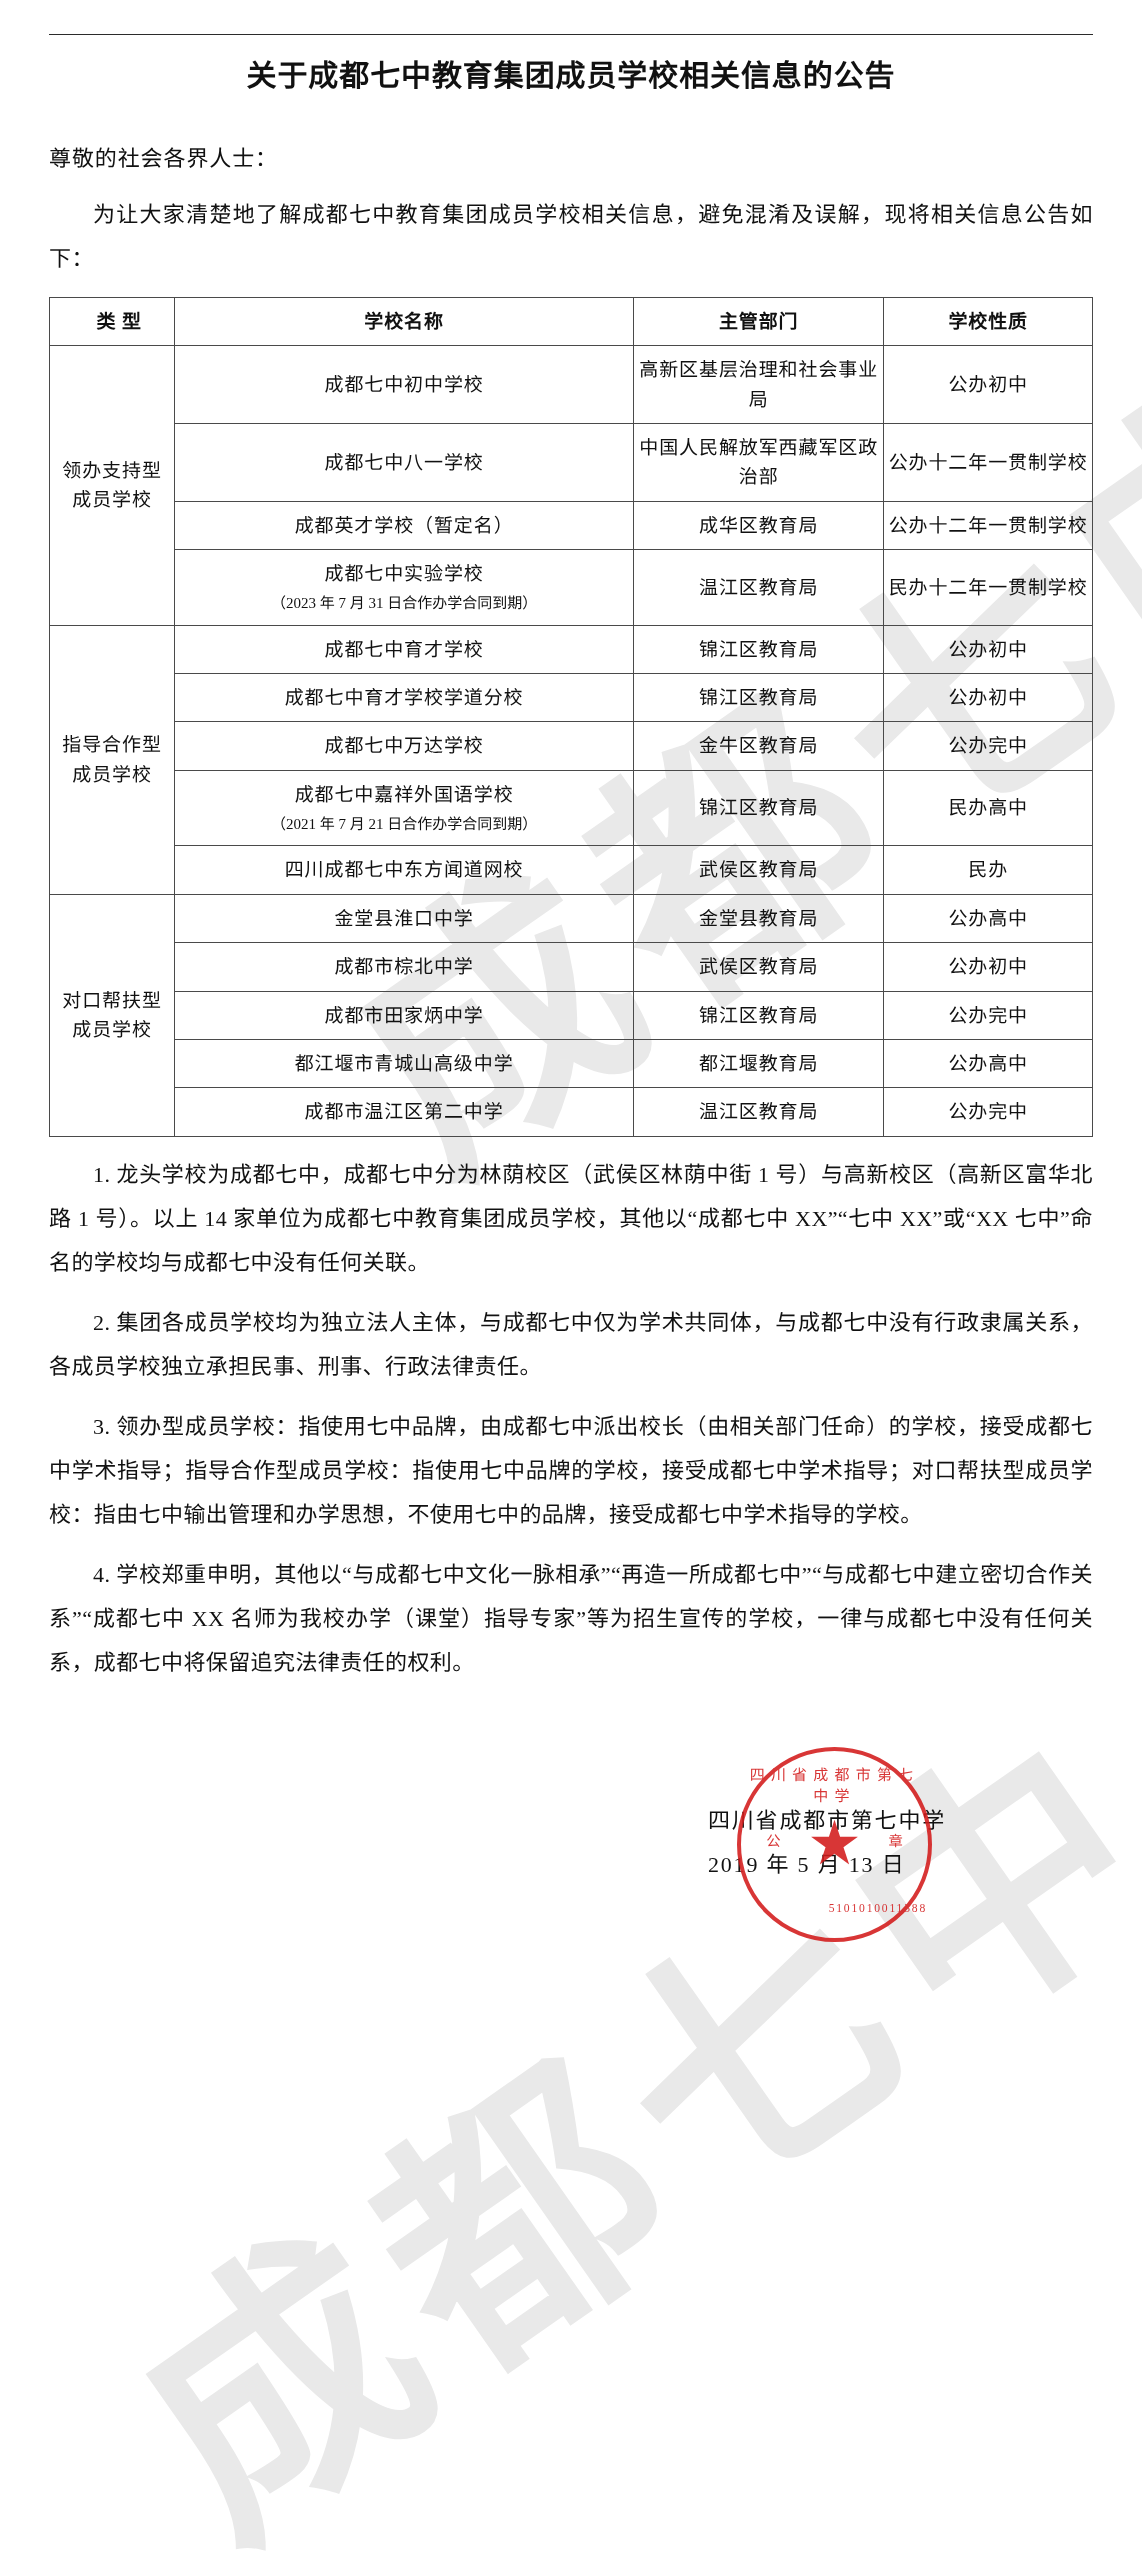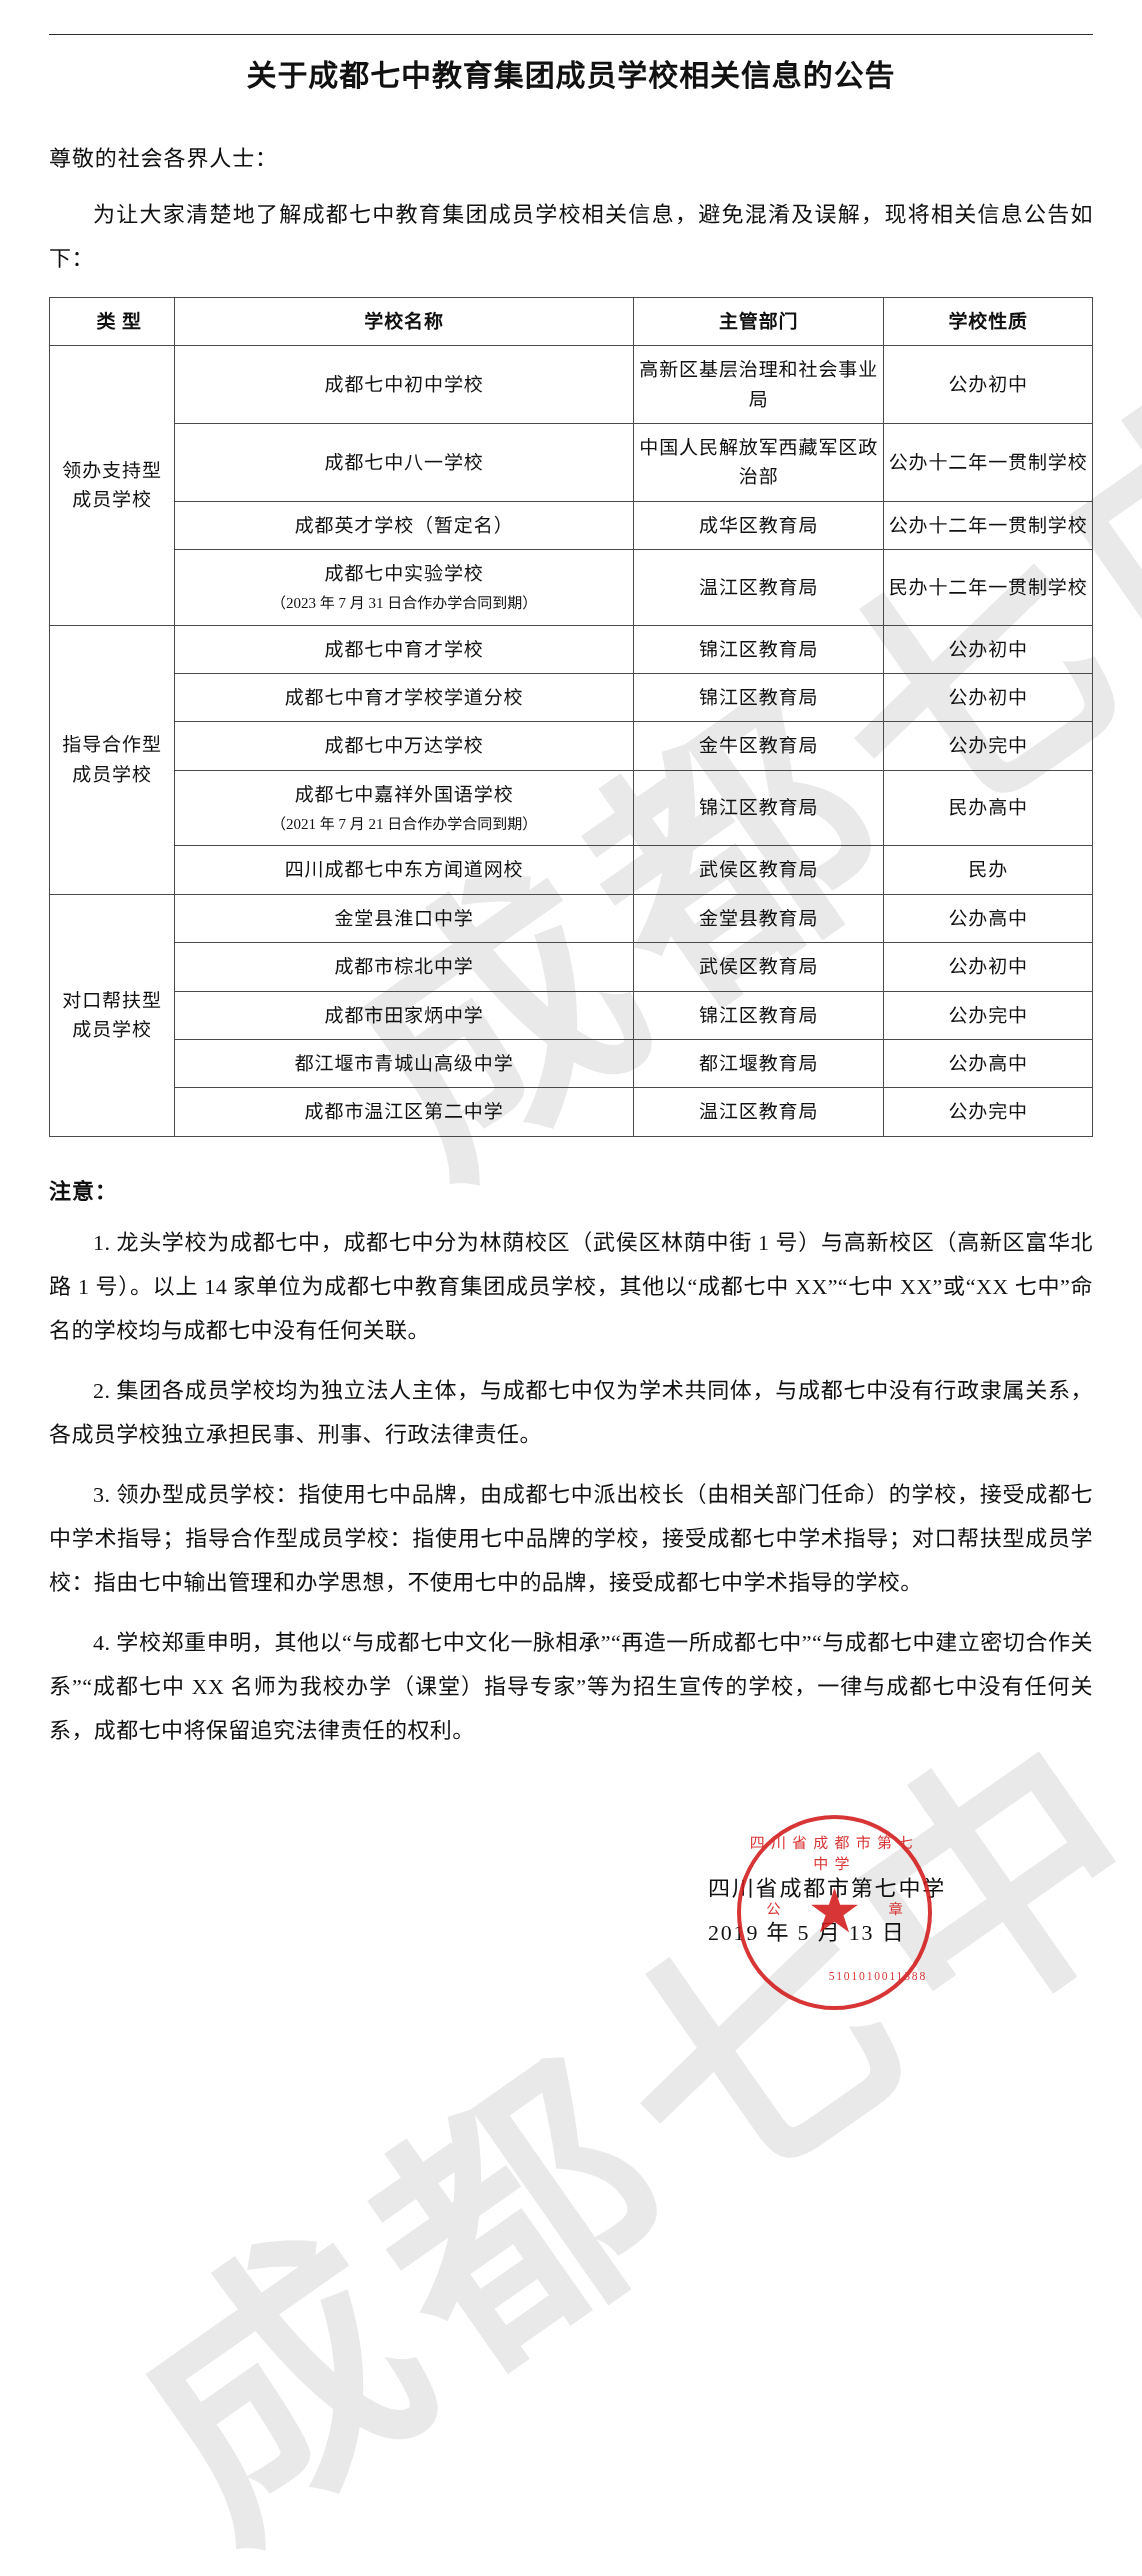--- a/index.html
+++ b/index.html
@@ -291,21 +291,20 @@
             <td>公办高中</td>
           </tr>
           <tr>
             <td>成都市温江区第二中学</td>
             <td>温江区教育局</td>
             <td>公办完中</td>
           </tr>
         </tbody>
     </table>
 
-    <div class="notes-title">注意：</div>
     <div id="notes-list">
         <p class="note">1. 龙头学校为成都七中，成都七中分为林荫校区（武侯区林荫中街 1 号）与高新校区（高新区富华北路 1 号）。以上 14 家单位为成都七中教育集团成员学校，其他以“成都七中 XX”“七中 XX”或“XX 七中”命名的学校均与成都七中没有任何关联。</p>
         <p class="note">2. 集团各成员学校均为独立法人主体，与成都七中仅为学术共同体，与成都七中没有行政隶属关系，各成员学校独立承担民事、刑事、行政法律责任。</p>
         <p class="note">3. 领办型成员学校：指使用七中品牌，由成都七中派出校长（由相关部门任命）的学校，接受成都七中学术指导；指导合作型成员学校：指使用七中品牌的学校，接受成都七中学术指导；对口帮扶型成员学校：指由七中输出管理和办学思想，不使用七中的品牌，接受成都七中学术指导的学校。</p>
         <p class="note">4. 学校郑重申明，其他以“与成都七中文化一脉相承”“再造一所成都七中”“与成都七中建立密切合作关系”“成都七中 XX 名师为我校办学（课堂）指导专家”等为招生宣传的学校，一律与成都七中没有任何关系，成都七中将保留追究法律责任的权利。</p>
       </div>
 
     <div class="sign-block">
       <div class="seal">
         <div class="arc-top">四川省成都市第七中学</div>

